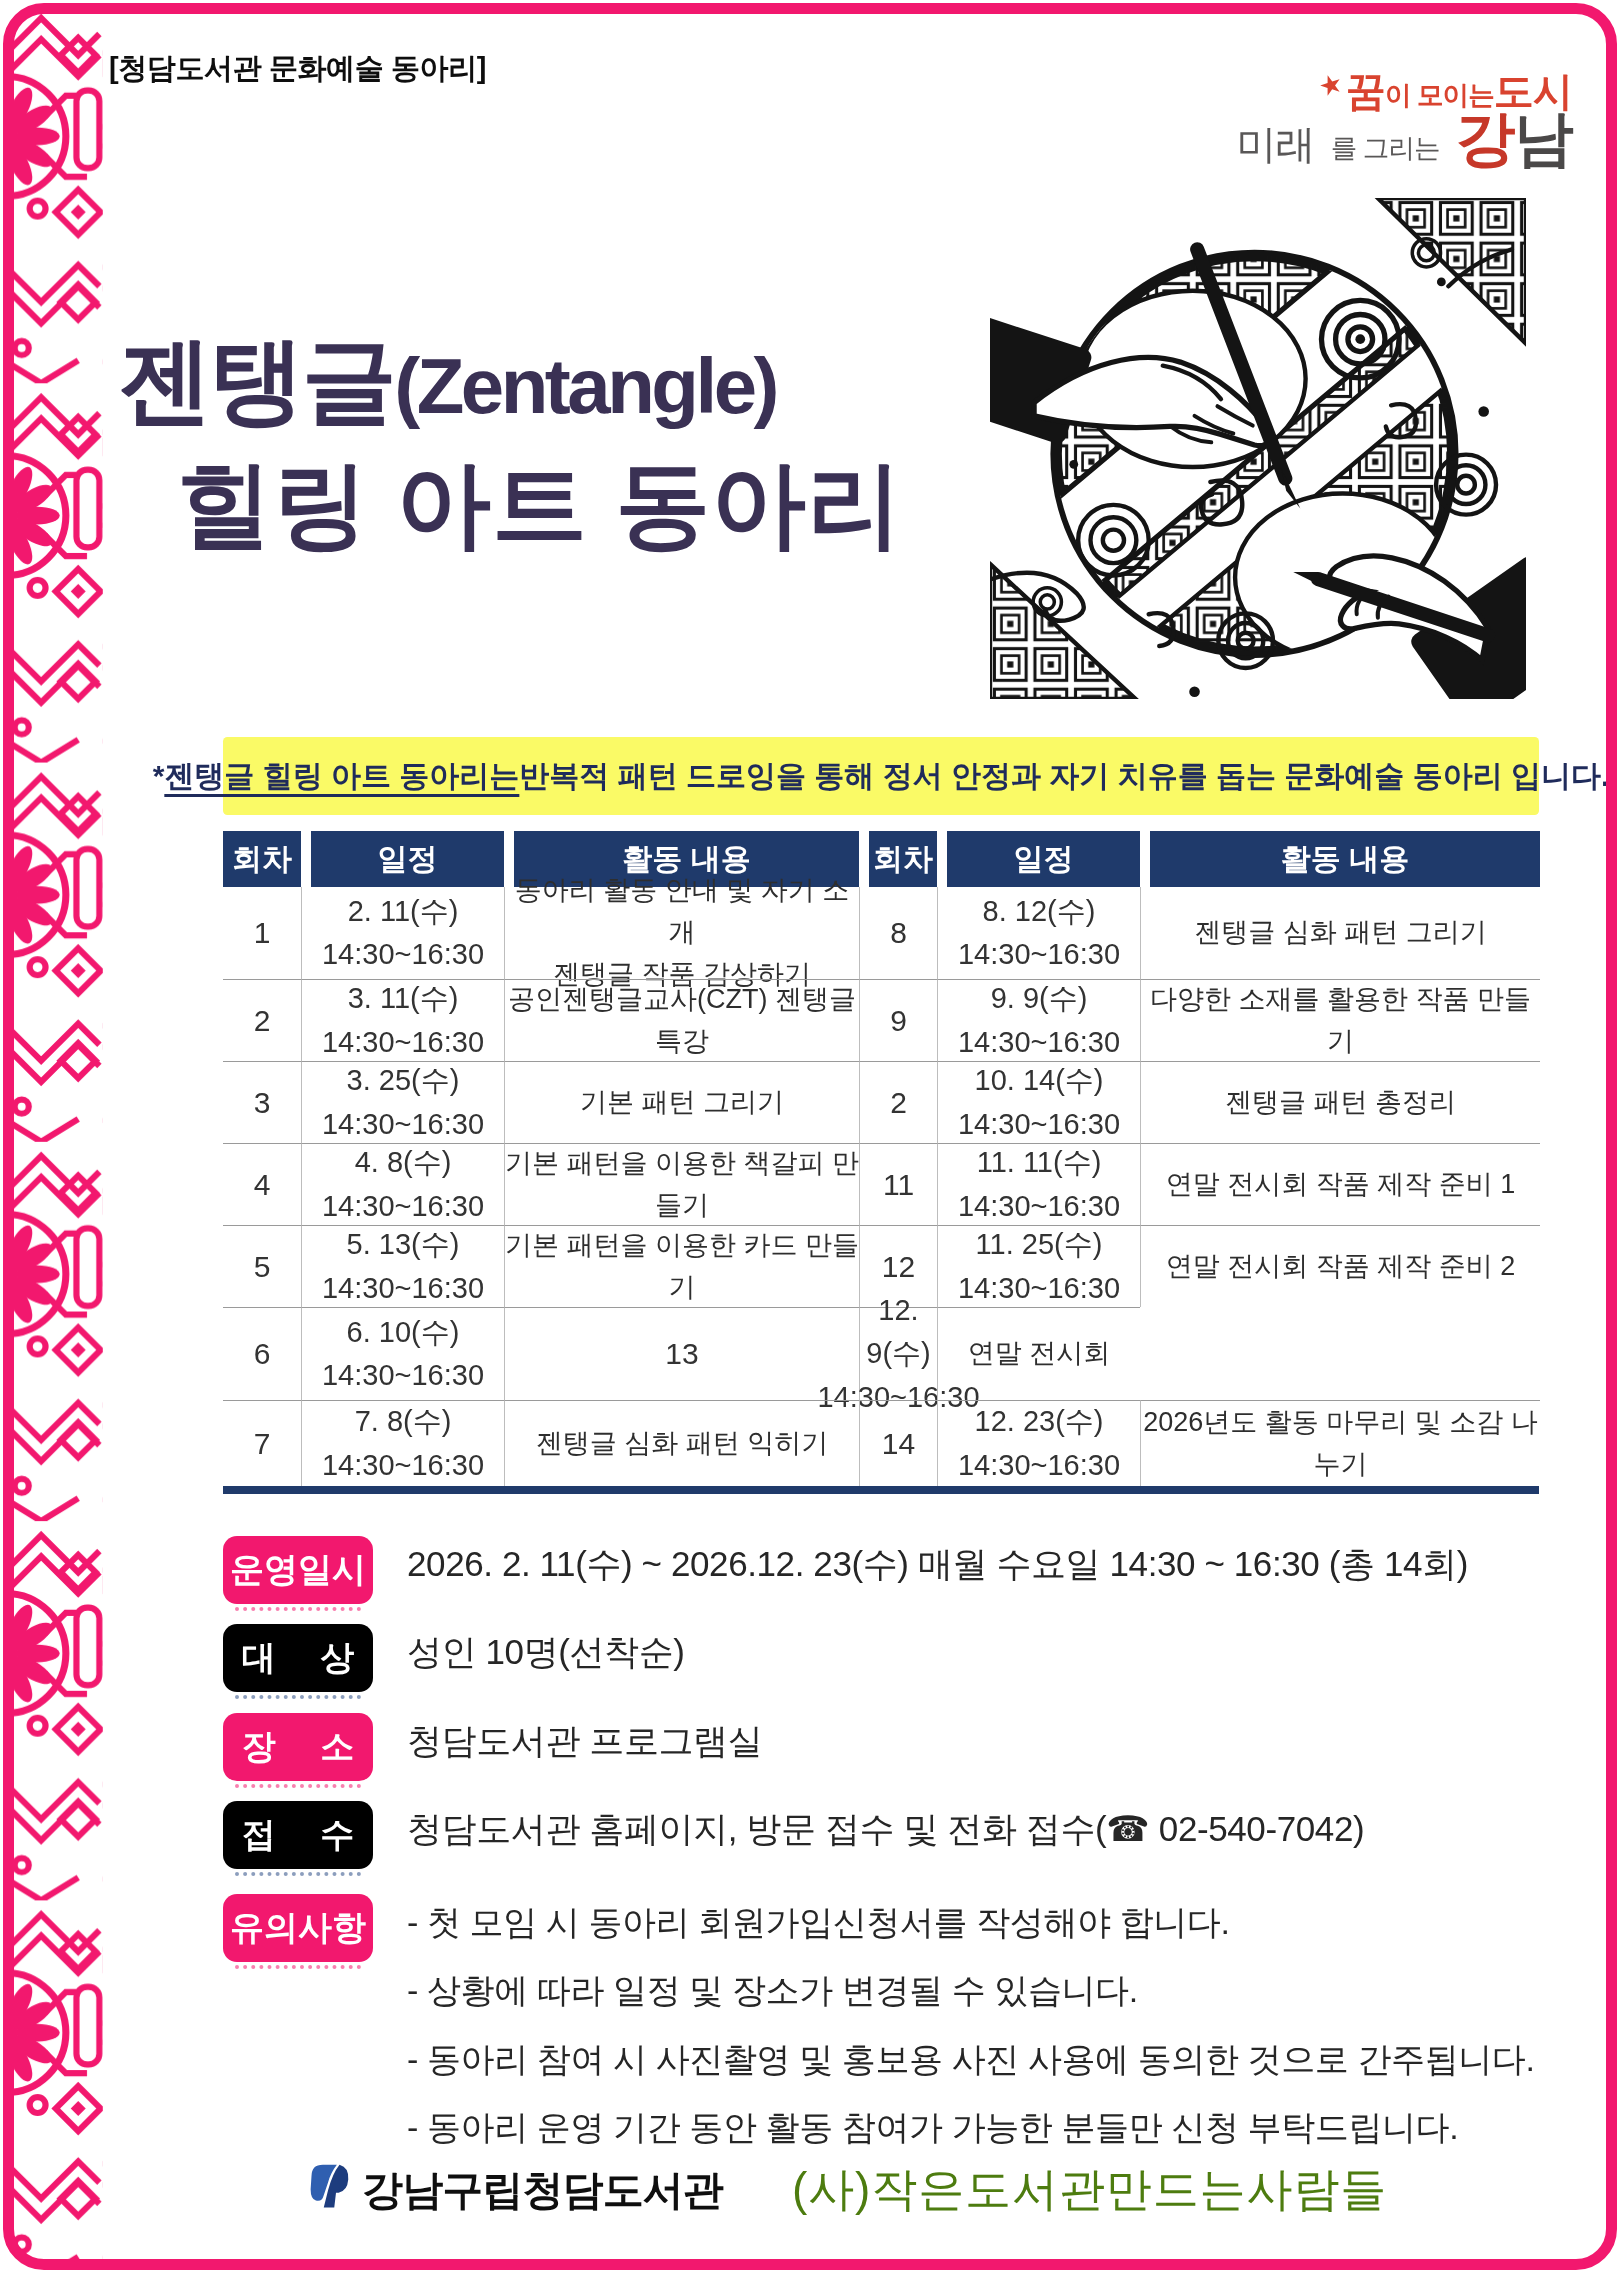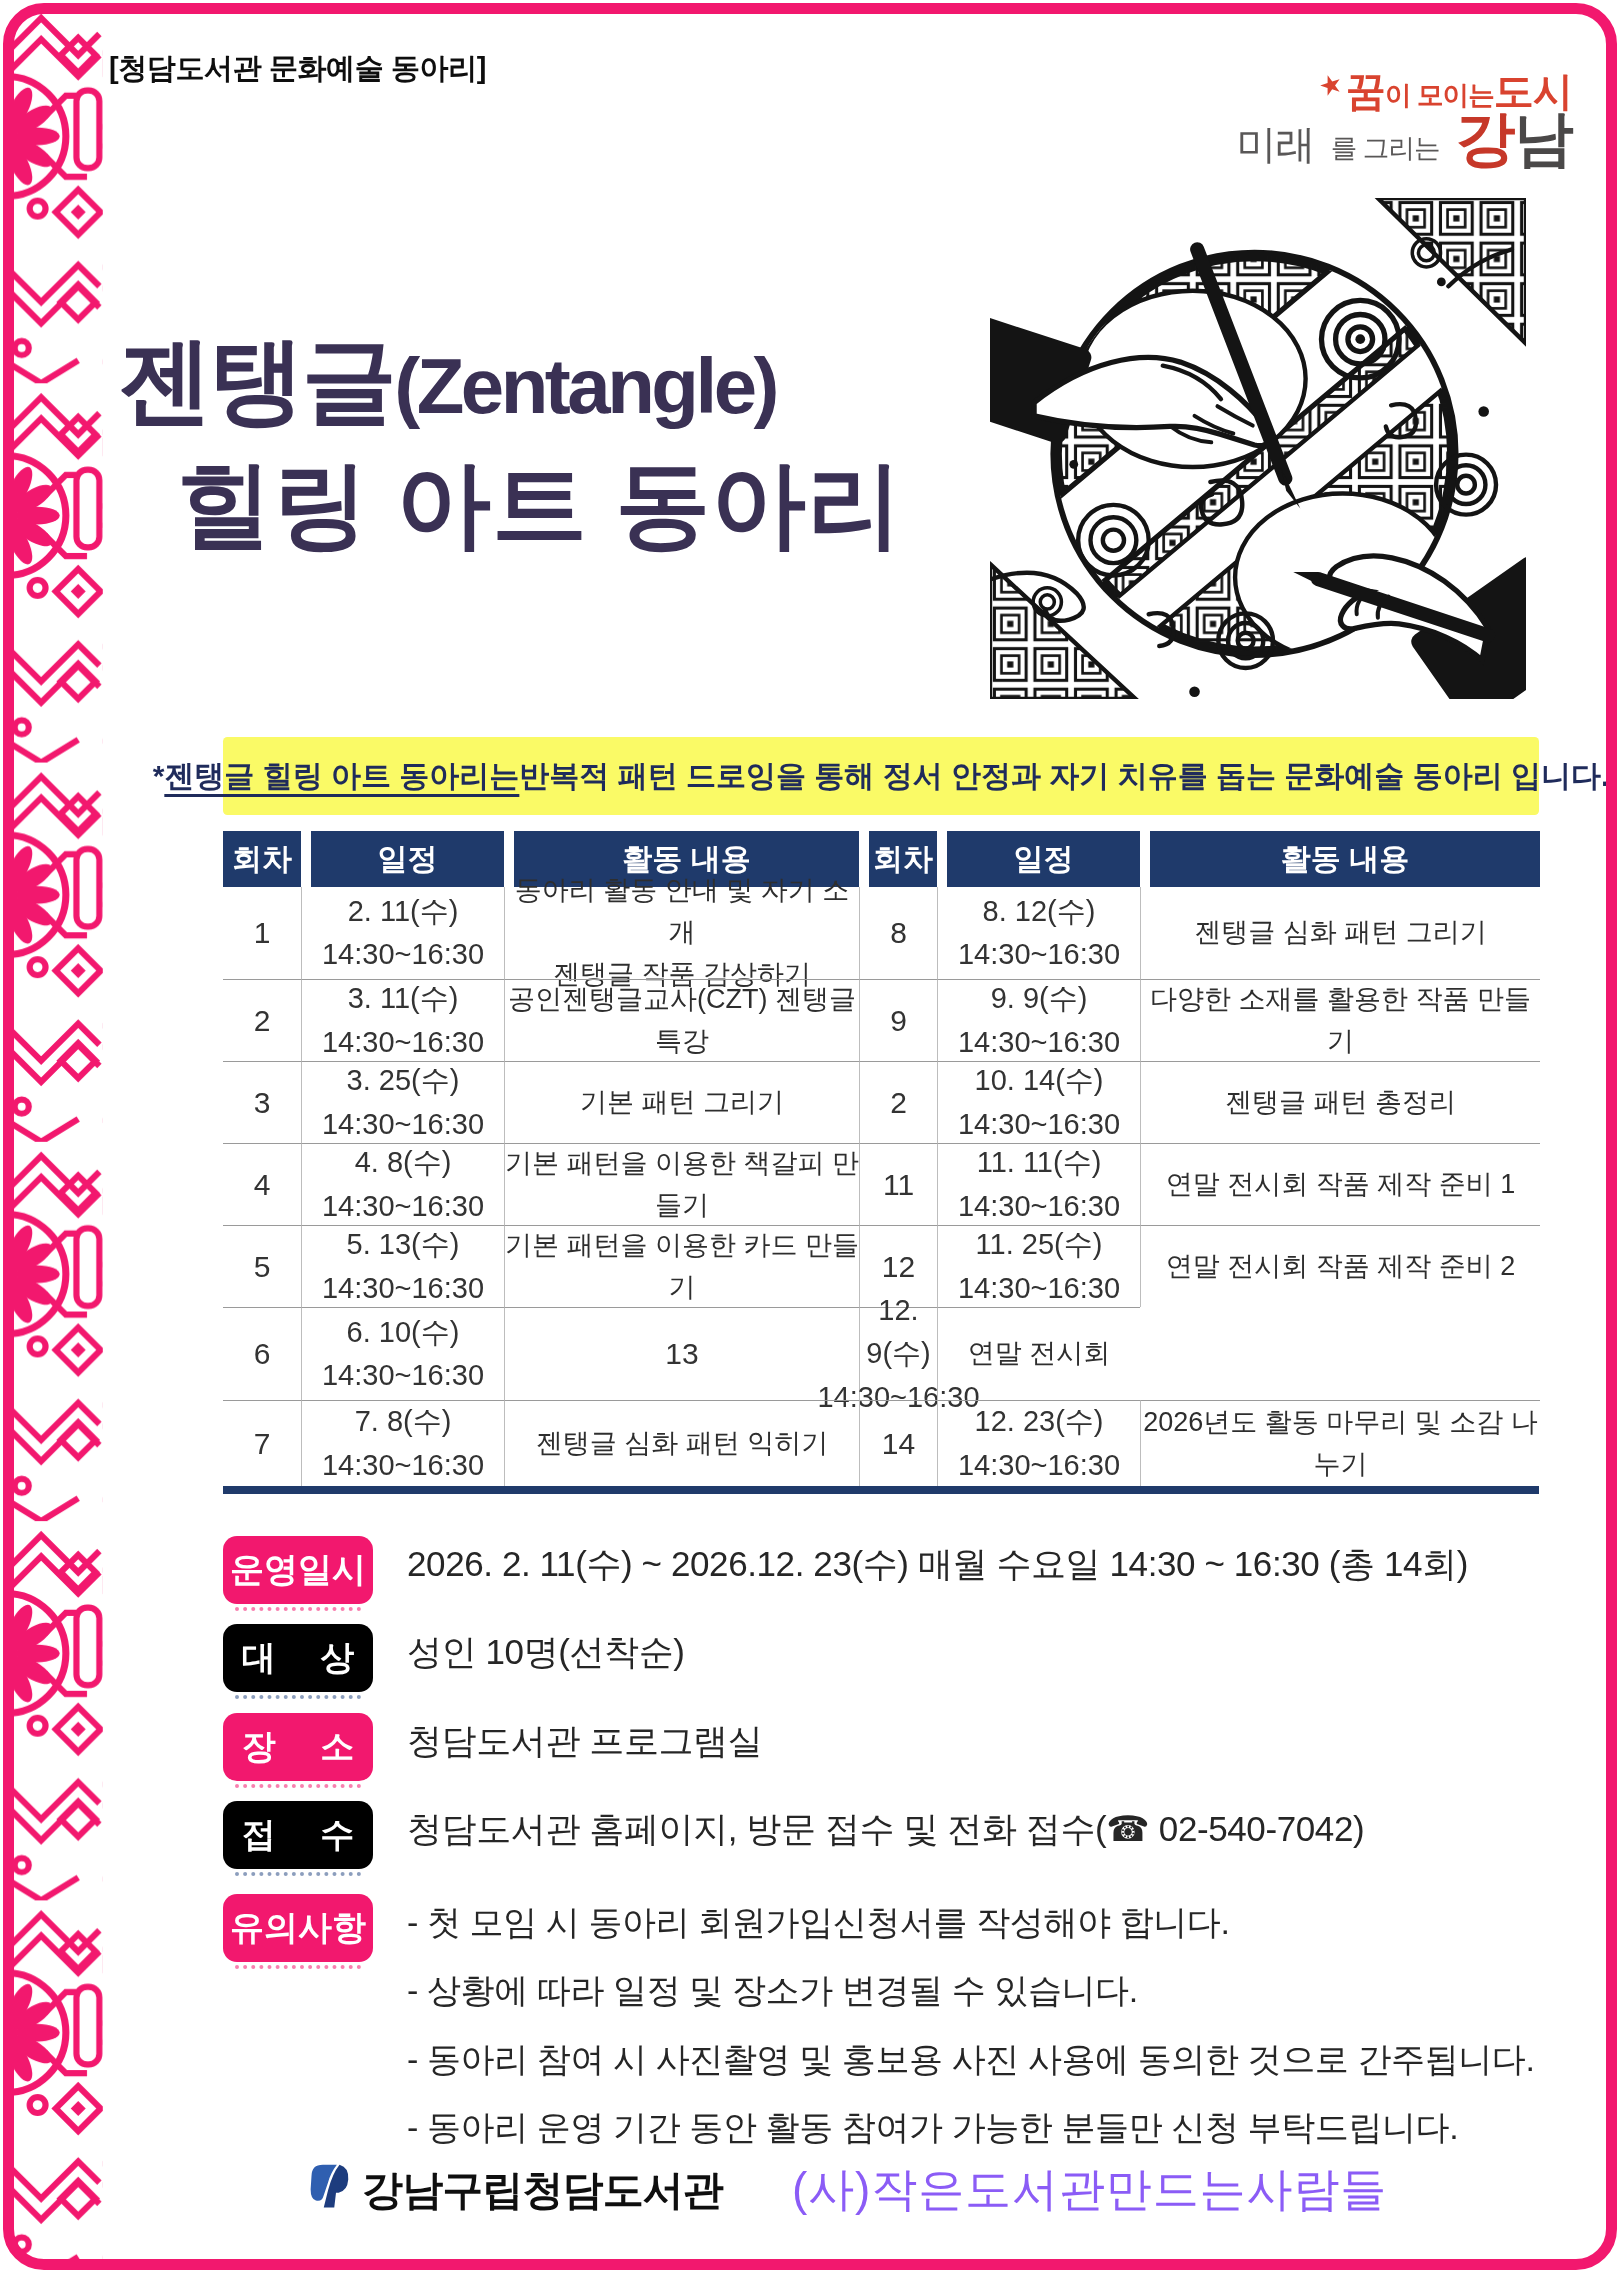--- a/index.html
+++ b/index.html
@@ -56,21 +56,21 @@
   .badge.pink::after,.badge.navy::after{content:"";position:absolute;left:12.3px;right:12.3px;bottom:-7px;border-bottom:4.4px dotted rgba(242,24,110,.55);}
   .badge.navy::after{border-bottom-color:rgba(45,78,134,.55);}
   .badge.spread{word-spacing:35px;}
   .sec-text{margin-left:34px;font-size:35px;font-weight:500;color:#262626;line-height:56px;white-space:nowrap;letter-spacing:-0.4px;}
   .bullets{margin-left:34px;}
   .bullet{font-size:34px;font-weight:500;color:#262626;line-height:56px;margin-bottom:12.3px;white-space:nowrap;letter-spacing:-0.4px;}
   
   .footer{position:absolute;left:115px;right:40px;top:2159px;display:flex;align-items:center;justify-content:center;}
   .f-logo{margin-right:12.3px;}
   .f-lib{font-size:41px;font-weight:700;color:#0f0f0f;letter-spacing:-0.9px;}
-  .f-org{font-size:46px;font-weight:400;color:#8b5cf6;margin-left:69px;letter-spacing:0.9px;}
+  .f-org{font-size:46px;font-weight:400;color:#4d7c0f;margin-left:69px;letter-spacing:0.9px;}
 </style>
 </head>
 <body>
 
 <div class="page">
 
   <div class="lattice">
     <svg xmlns="http://www.w3.org/2000/svg" viewBox="0 0 112 2567" width="99" height="2264">
       <defs>
         <pattern id="lat" x="0" y="0" width="112" height="430" patternUnits="userSpaceOnUse">

